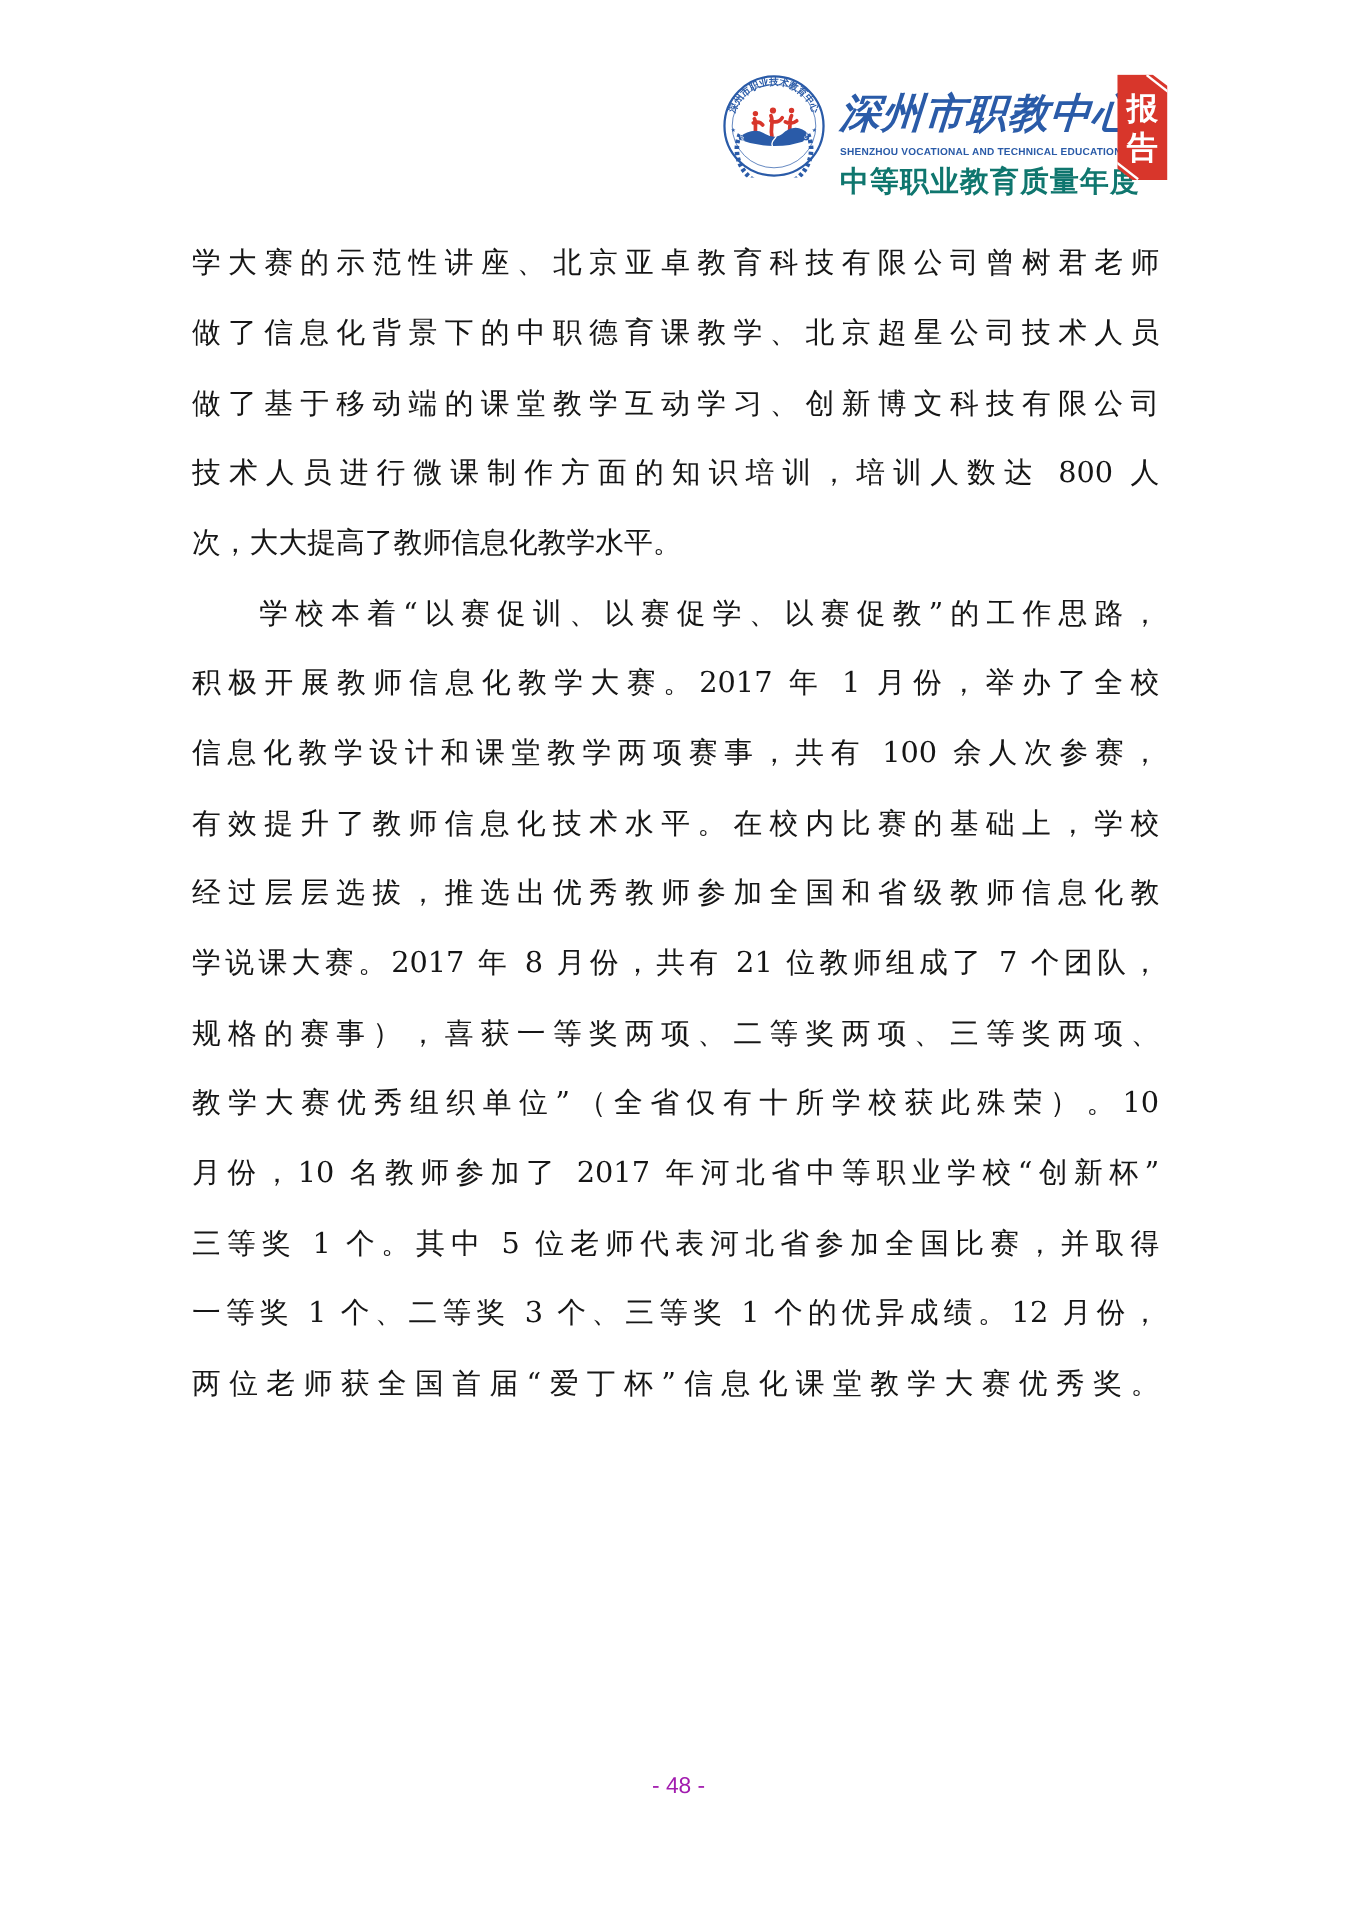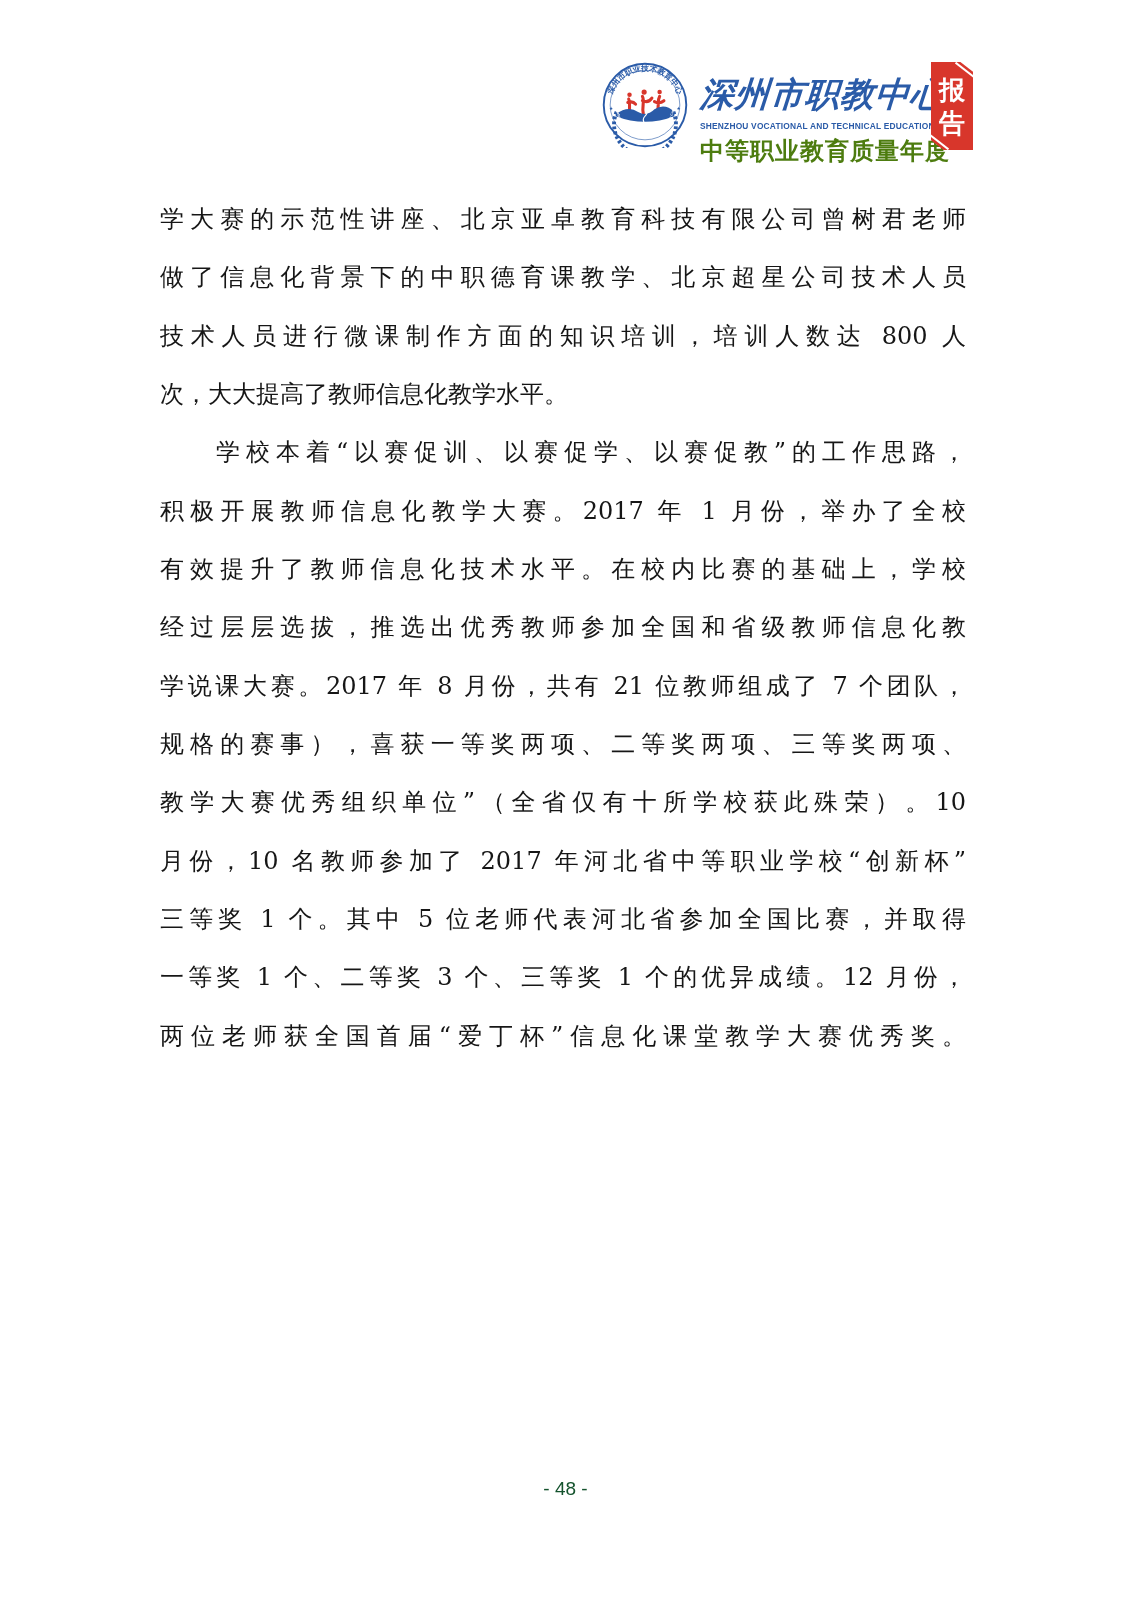--- a/index.html
+++ b/index.html
@@ -18,21 +18,21 @@
     font-size:34px; font-weight:700; font-style:italic; color:#2a5ba8;
     letter-spacing:1px; white-space:nowrap; transform:skewX(-4deg);
   }
   .en {
     margin-top:3px; font-family:"Liberation Sans", sans-serif;
     font-size:8.4px; font-weight:700; color:#2a5ba8; letter-spacing:0.2px;
     white-space:nowrap;
   }
   .cn {
     margin-top:4px; font-family:"Liberation Sans", sans-serif;
-    font-size:24px; font-weight:700; color:#4d7c0f; letter-spacing:1px;
+    font-size:24px; font-weight:700; color:#0f766e; letter-spacing:1px;
     white-space:nowrap;
   }
   .badge {
     position:absolute; left:931px; top:62px; width:42px; height:88px;
     background:#d8362b;
     clip-path:polygon(0 0, 70% 0, 100% 11%, 100% 100%, 30% 100%, 0 89%);
     display:flex; flex-direction:column; align-items:center; justify-content:center;
     gap:7px; font-family:"Liberation Sans", sans-serif;
   }
   .badge span { color:#fff; font-size:26px; font-weight:700; line-height:1; }
@@ -55,21 +55,21 @@
   .line.end { text-align-last:left; }
   .line.indent { text-indent:56px; }
   .line.heading {
     font-family:"Liberation Sans", sans-serif; font-weight:700;
     text-align-last:left; letter-spacing:0.5px;
   }
 
   
   .pagefoot {
     position:absolute; left:0; top:1478px; width:1131px; text-align:center;
-    font-family:"Liberation Sans", sans-serif; font-size:19px; color:#14532d;
+    font-family:"Liberation Sans", sans-serif; font-size:19px; color:#a21caf;
   }
 </style>
 </head>
 <body>
 
 <div class="page">
 
   <header class="masthead">
 
     <svg class="emblem" viewBox="0 0 100 100" aria-hidden="true">
@@ -113,24 +113,26 @@
 
     <div class="badge">
       <span>报</span>
       <span>告</span>
     </div>
   </header>
 
   <main class="body-text">
     <div class="line">学大赛的示范性讲座、北京亚卓教育科技有限公司曾树君老师</div>
     <div class="line">做了信息化背景下的中职德育课教学、北京超星公司技术人员</div>
+    <div class="line">做了基于移动端的课堂教学互动学习、创新博文科技有限公司</div>
     <div class="line">技术人员进行微课制作方面的知识培训，培训人数达 800 人</div>
     <div class="line end">次，大大提高了教师信息化教学水平。</div>
     <div class="line indent">学校本着“以赛促训、以赛促学、以赛促教”的工作思路，</div>
     <div class="line">积极开展教师信息化教学大赛。2017 年 1 月份，举办了全校</div>
+    <div class="line">信息化教学设计和课堂教学两项赛事，共有 100 余人次参赛，</div>
     <div class="line">有效提升了教师信息化技术水平。在校内比赛的基础上，学校</div>
     <div class="line">经过层层选拔，推选出优秀教师参加全国和省级教师信息化教</div>
     <div class="line">学说课大赛。2017 年 8 月份，共有 21 位教师组成了 7 个团队，</div>
     <div class="line">规格的赛事），喜获一等奖两项、二等奖两项、三等奖两项、</div>
     <div class="line">教学大赛优秀组织单位”（全省仅有十所学校获此殊荣）。10</div>
     <div class="line">月份，10 名教师参加了 2017 年河北省中等职业学校“创新杯”</div>
     <div class="line">三等奖 1 个。其中 5 位老师代表河北省参加全国比赛，并取得</div>
     <div class="line">一等奖 1 个、二等奖 3 个、三等奖 1 个的优异成绩。12 月份，</div>
     <div class="line">两位老师获全国首届“爱丁杯”信息化课堂教学大赛优秀奖。</div>
   </main>

